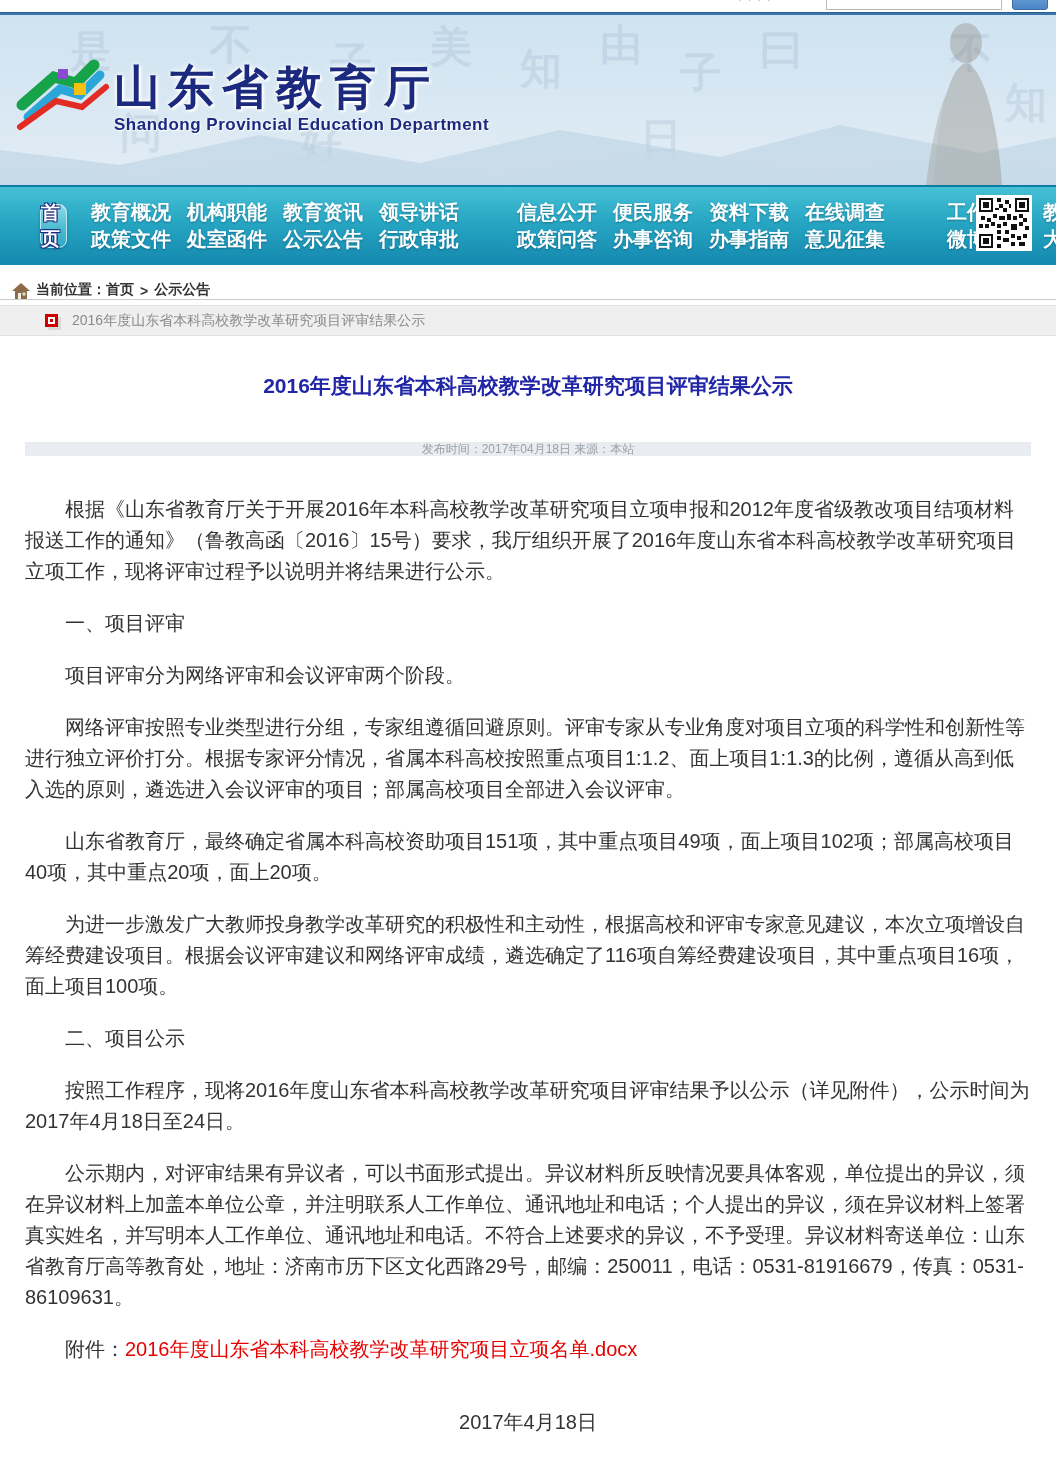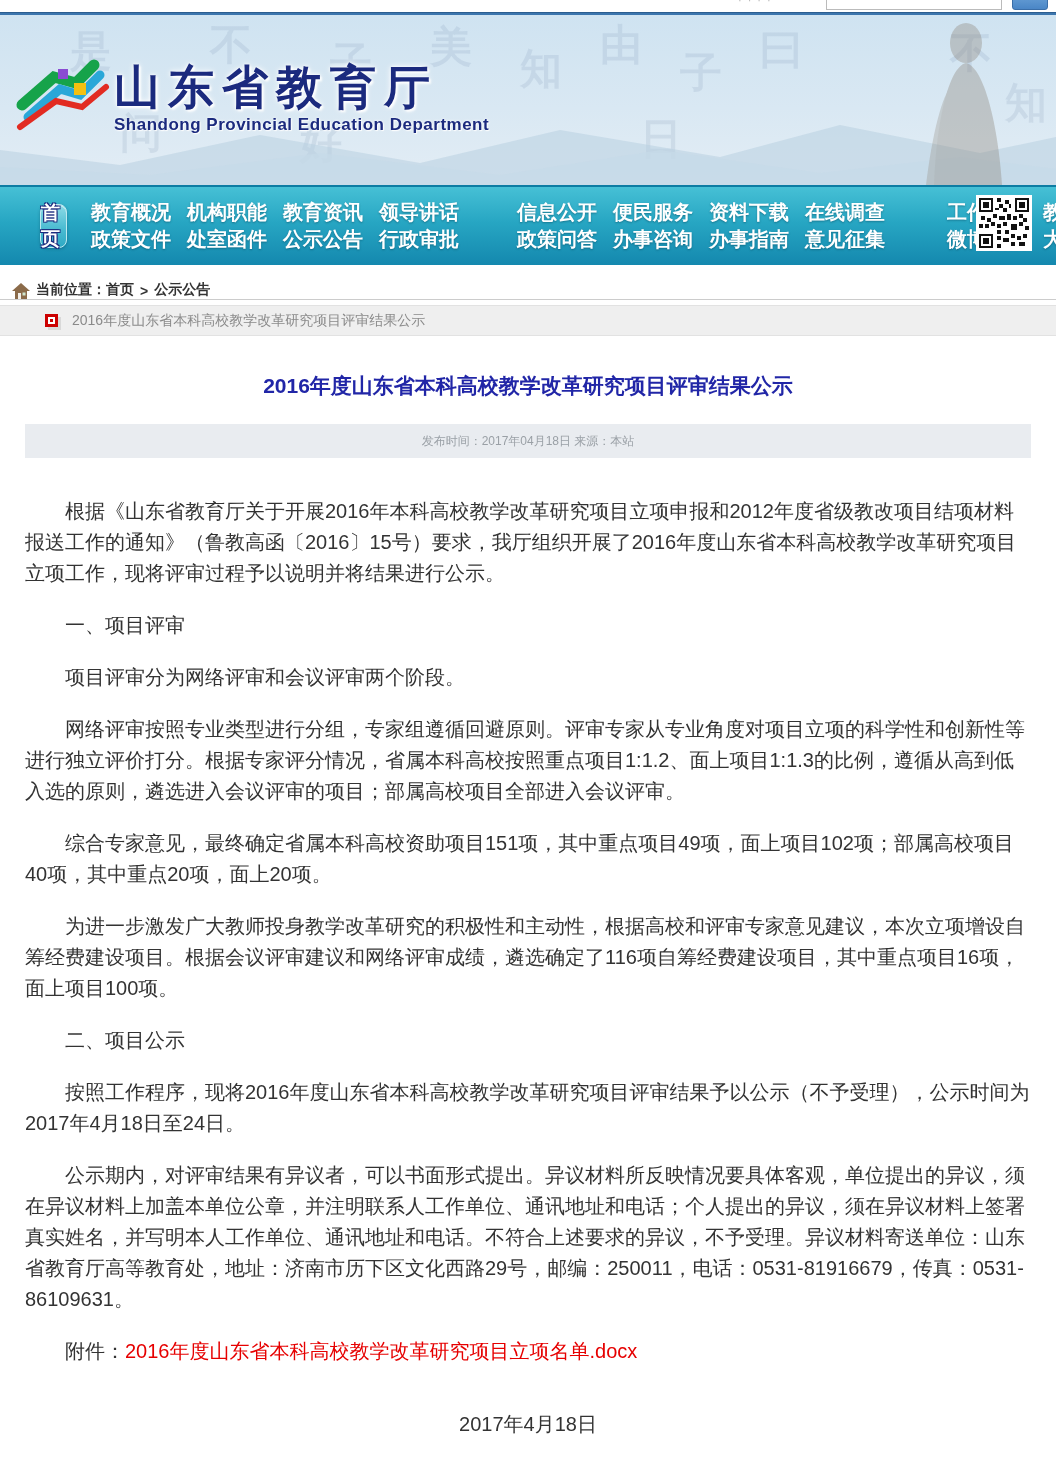--- a/index.html
+++ b/index.html
@@ -53,21 +53,21 @@
 
   
   .notice-bar { margin-top:5px; height:31px; background:#efefef; border-top:1px solid #e2e2e2; border-bottom:1px solid #e2e2e2;
     display:flex; align-items:center; font-size:14px; color:#8a8a8a; }
   .red-ico { width:13px; height:13px; border:3px solid #cc0001; background:#cc0001; box-shadow:3px 3px 0 #d9d9d9; margin:0 14px 0 45px; position:relative; }
   .red-ico::after { content:""; position:absolute; inset:0; border:2px solid #fff; }
 
   
   .article { padding:0 25px; }
   .art-title { margin-top:36px; text-align:center; font-size:21px; font-weight:bold; color:#2126a7; }
-  .meta-bar { margin-top:24px; height:34px; background:#e9ecf0; display:flex; align-items:center; justify-content:center;
+  .meta-bar { margin-top:42px; height:14px; background:#e9ecf0; display:flex; align-items:center; justify-content:center;
     font-size:12px; color:#9aa0a6; }
   .content { margin-top:38px; font-size:20px; color:#333; }
   .content p { text-indent:2em; line-height:31px; margin:21px 0; }
   .content .att a { color:#e60000; text-decoration:none; cursor:pointer; }
   .content .date-line { text-align:center; text-indent:0; margin-top:42px; }
 </style>
 </head>
 <body>
 
 <div class="page">
@@ -232,24 +232,24 @@
   <div class="article">
     <div class="art-title">2016年度山东省本科高校教学改革研究项目评审结果公示</div>
     <div class="meta-bar">
       <span>发布时间：2017年04月18日 来源：本站</span>
     </div>
     <div class="content">
       <p>根据《山东省教育厅关于开展2016年本科高校教学改革研究项目立项申报和2012年度省级教改项目结项材料报送工作的通知》（鲁教高函〔2016〕15号）要求，我厅组织开展了2016年度山东省本科高校教学改革研究项目立项工作，现将评审过程予以说明并将结果进行公示。</p>
       <p>一、项目评审</p>
       <p>项目评审分为网络评审和会议评审两个阶段。</p>
       <p>网络评审按照专业类型进行分组，专家组遵循回避原则。评审专家从专业角度对项目立项的科学性和创新性等进行独立评价打分。根据专家评分情况，省属本科高校按照重点项目1:1.2、面上项目1:1.3的比例，遵循从高到低入选的原则，遴选进入会议评审的项目；部属高校项目全部进入会议评审。</p>
-      <p>综合专家意见，最终确定省属本科高校资助项目151项，其中重点项目49项，面上项目102项；部属高校项目40项，其中重点20项，面上20项。</p>
+      <p>山东省教育厅，最终确定省属本科高校资助项目151项，其中重点项目49项，面上项目102项；部属高校项目40项，其中重点20项，面上20项。</p>
       <p>为进一步激发广大教师投身教学改革研究的积极性和主动性，根据高校和评审专家意见建议，本次立项增设自筹经费建设项目。根据会议评审建议和网络评审成绩，遴选确定了116项自筹经费建设项目，其中重点项目16项，面上项目100项。</p>
       <p>二、项目公示</p>
-      <p>按照工作程序，现将2016年度山东省本科高校教学改革研究项目评审结果予以公示（不予受理），公示时间为2017年4月18日至24日。</p>
+      <p>按照工作程序，现将2016年度山东省本科高校教学改革研究项目评审结果予以公示（详见附件），公示时间为2017年4月18日至24日。</p>
       <p>公示期内，对评审结果有异议者，可以书面形式提出。异议材料所反映情况要具体客观，单位提出的异议，须在异议材料上加盖本单位公章，并注明联系人工作单位、通讯地址和电话；个人提出的异议，须在异议材料上签署真实姓名，并写明本人工作单位、通讯地址和电话。不符合上述要求的异议，不予受理。异议材料寄送单位：山东省教育厅高等教育处，地址：济南市历下区文化西路29号，邮编：250011，电话：0531-81916679，传真：0531-86109631。</p>
       <p class="att">
         <span>附件：</span><a>2016年度山东省本科高校教学改革研究项目立项名单.docx</a>
       </p>
       <p class="date-line">2017年4月18日</p>
     </div>
   </div>
 
 </div>
 

